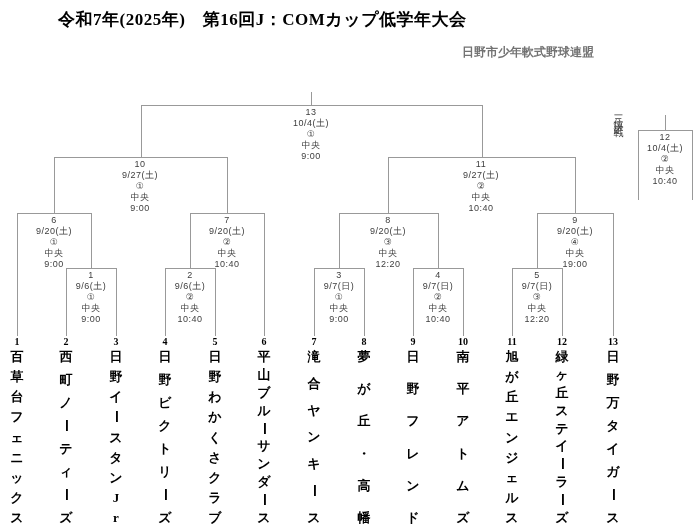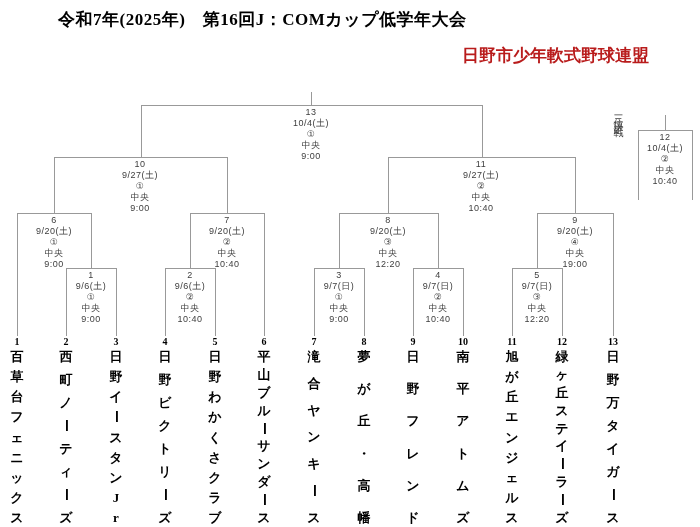--- a/index.html
+++ b/index.html
@@ -1,21 +1,21 @@
 <!DOCTYPE html>
 <html><head>
 <meta charset="utf-8">
 <style>
   html,body{margin:0;padding:0;background:#ffffff;}
   .page{position:relative;width:700px;height:527px;background:#ffffff;overflow:hidden;
         font-family:"Liberation Sans","DejaVu Sans",sans-serif;}
   .title{position:absolute;left:58px;top:8px;font-family:"Liberation Serif","DejaVu Serif",serif;
          font-weight:bold;font-size:17px;color:#000;letter-spacing:0.5px;white-space:nowrap;}
   .subtitle{position:absolute;left:462px;top:44px;font-family:"Liberation Serif","DejaVu Serif",serif;
-            font-weight:bold;font-size:17px;color:#b91c1c;white-space:nowrap;}
+            font-weight:bold;font-size:12px;color:#737373;white-space:nowrap;}
   .h{position:absolute;height:1px;background:#999;}
   .v{position:absolute;width:1px;background:#999;}
   .match{position:absolute;width:90px;text-align:center;font-size:9px;line-height:11px;
          color:#3d3d3d;letter-spacing:0.5px;}
   .match div{height:11px;}
   .third-label{position:absolute;left:611px;top:107px;writing-mode:vertical-rl;text-orientation:upright;
                font-size:10px;letter-spacing:3px;color:#3d3d3d;}
   .team-number{position:absolute;top:336px;width:30px;text-align:center;
                font-family:"Liberation Serif","DejaVu Serif",serif;font-weight:bold;font-size:10px;color:#000;}
   .team-name{position:absolute;top:350px;height:174px;width:18px;display:flex;flex-direction:column;

